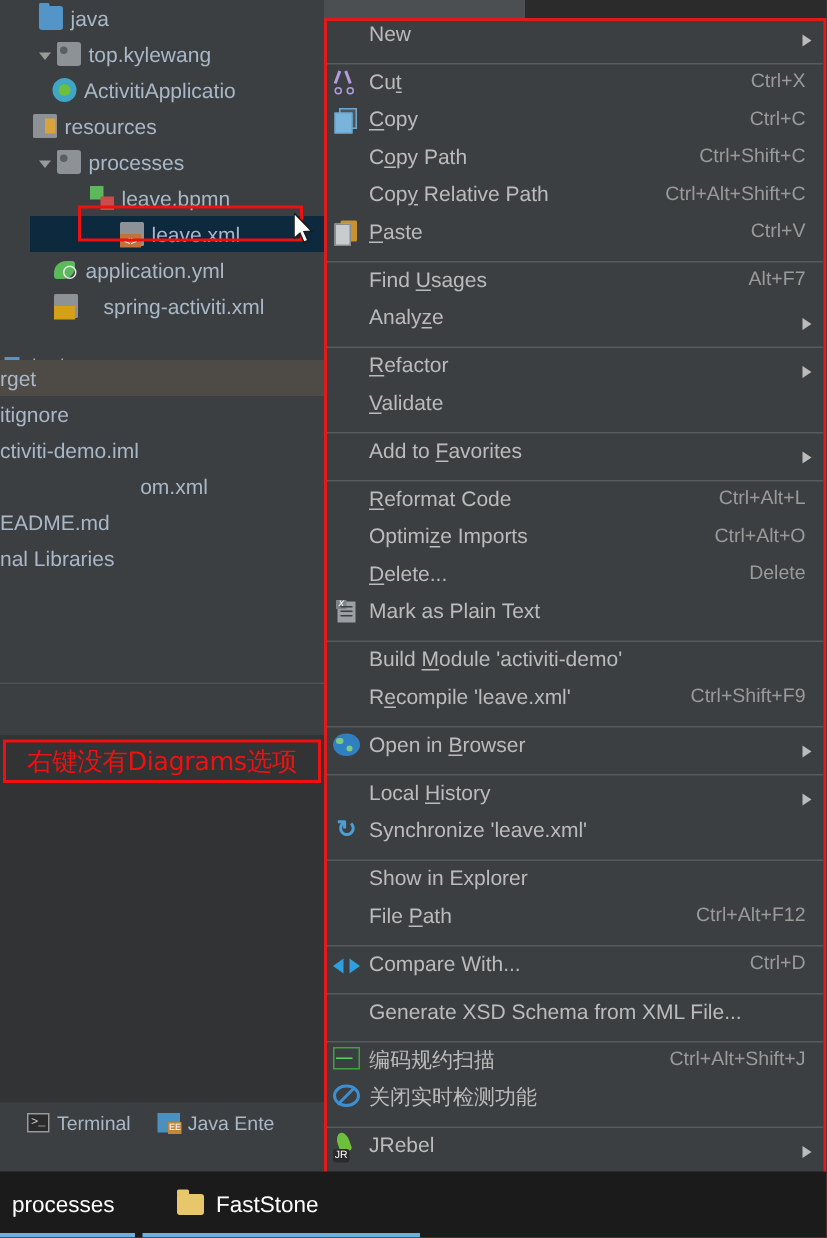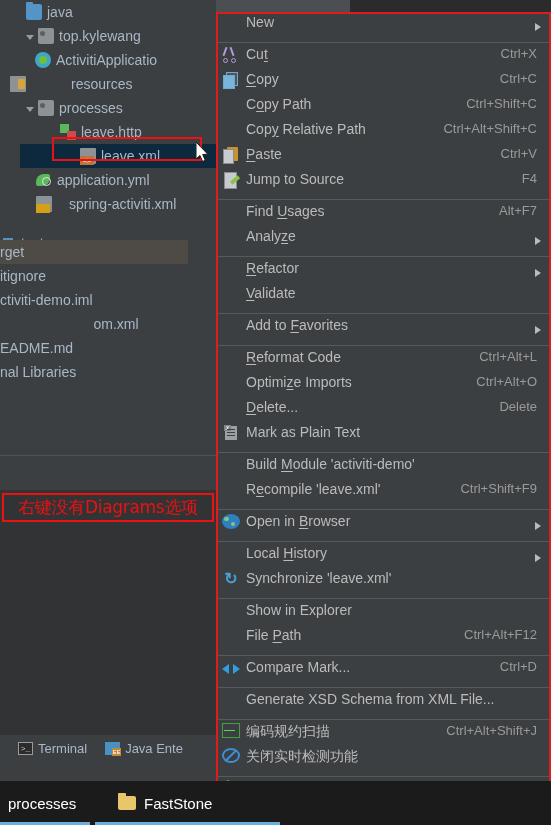--- a/index.html
+++ b/index.html
@@ -223,50 +223,50 @@
         </div>
         <div class="tree-row" style="top: 24px; left: 0px; width: 216px; padding-left: 26px;">
           <span class="arrow-d"></span>
           <span class="ico ico-folder-gray"></span>
           <span class="tree-label">top.kylewang</span>
         </div>
         <div class="tree-row" style="top: 48px; left: 0px; width: 216px; padding-left: 35px;">
           <span class="ico ico-activiti"></span>
           <span class="tree-label">ActivitiApplicatio</span>
         </div>
-        <div class="tree-row" style="top: 72px; left: 0px; width: 244px; padding-left: 10px; gap: 40px;">
+        <div class="tree-row" style="top: 72px; left: 12px; width: 244px; padding-left: 10px;">
           <span class="ico ico-res"></span>
           <span class="tree-label">resources</span>
         </div>
         <div class="tree-row" style="top: 96px; left: 0px; width: 216px; padding-left: 26px;">
           <span class="arrow-d"></span>
           <span class="ico ico-folder-gray"></span>
           <span class="tree-label">processes</span>
         </div>
         <div class="tree-row" style="top: 120px; left: 0px; width: 216px; padding-left: 60px;">
           <span class="ico ico-bpmn"></span>
-          <span class="tree-label">leave.http</span>
+          <span class="tree-label">leave.bpmn</span>
         </div>
         <div class="tree-row sel" style="top: 144px; left: 0px; width: 216px; padding-left: 60px; margin-left: 20px;">
           <span class="ico ico-xml"></span>
           <span class="tree-label">leave.xml</span>
         </div>
         <div class="tree-row" style="top: 168px; left: 0px; width: 216px; padding-left: 36px;">
           <span class="ico ico-yml"></span>
           <span class="tree-label">application.yml</span>
         </div>
         <div class="tree-row" style="top: 192px; left: 0px; width: 216px; padding-left: 36px; gap: 12px;">
           <span class="ico ico-spring"></span>
           <span class="tree-label">spring-activiti.xml</span>
         </div>
         <div class="tree-row" style="top: 216px; left: 0px; width: 240px; padding-left: 0px; margin-top: 15px;">
           <span class="ico ico-sq-blue"></span>
           <span class="tree-label">test</span>
         </div>
-        <div class="tree-row hl" style="top: 240px; left: 0px; width: 188px; padding-left: 0px; align-items: center;">
+        <div class="tree-row hl" style="top: 240px; left: 0px; width: 216px; padding-left: 0px; align-items: center;">
           <span class="tree-label">rget</span>
         </div>
         <div class="tree-row" style="top: 264px; left: 0px; width: 216px; padding-left: 0px;">
           <span class="tree-label">itignore</span>
         </div>
         <div class="tree-row" style="top: 288px; left: 0px; width: 216px; padding-left: 0px;">
           <span class="tree-label">ctiviti-demo.iml</span>
         </div>
         <div class="tree-row" style="top: 312px; left: 0px; width: 216px; padding-left: 16px; justify-content: center;">
           <span class="tree-label">om.xml</span>
@@ -331,25 +331,20 @@
       <div class="mi">
         <span class="mico"></span>
         <span class="mlabel">Cop<span class="u">y</span> Relative Path</span>
         <span class="mkey">Ctrl+Alt+Shift+C</span>
       </div>
       <div class="mi">
         <span class="mico g-paste"></span>
         <span class="mlabel"><span class="u">P</span>aste</span>
         <span class="mkey">Ctrl+V</span>
       </div>
-      <div class="mi">
-        <span class="mico g-jump"></span>
-        <span class="mlabel">Jump to Source</span>
-        <span class="mkey">F4</span>
-      </div>
       <div class="msep"></div>
       <div class="mi">
         <span class="mico"></span>
         <span class="mlabel">Find <span class="u">U</span>sages</span>
         <span class="mkey">Alt+F7</span>
       </div>
       <div class="mi">
         <span class="mico"></span>
         <span class="mlabel">Analy<span class="u">z</span>e</span>
         <span class="msub"></span>
@@ -424,21 +419,21 @@
         <span class="mlabel">Show in Explorer</span>
       </div>
       <div class="mi">
         <span class="mico"></span>
         <span class="mlabel">File <span class="u">P</span>ath</span>
         <span class="mkey">Ctrl+Alt+F12</span>
       </div>
       <div class="msep"></div>
       <div class="mi">
         <span class="mico g-compare"></span>
-        <span class="mlabel">Compare Mark...</span>
+        <span class="mlabel">Compare With...</span>
         <span class="mkey">Ctrl+D</span>
       </div>
       <div class="msep"></div>
       <div class="mi">
         <span class="mico"></span>
         <span class="mlabel">Generate XSD Schema from XML File...</span>
       </div>
       <div class="msep"></div>
       <div class="mi">
         <span class="mico g-scan"></span>

